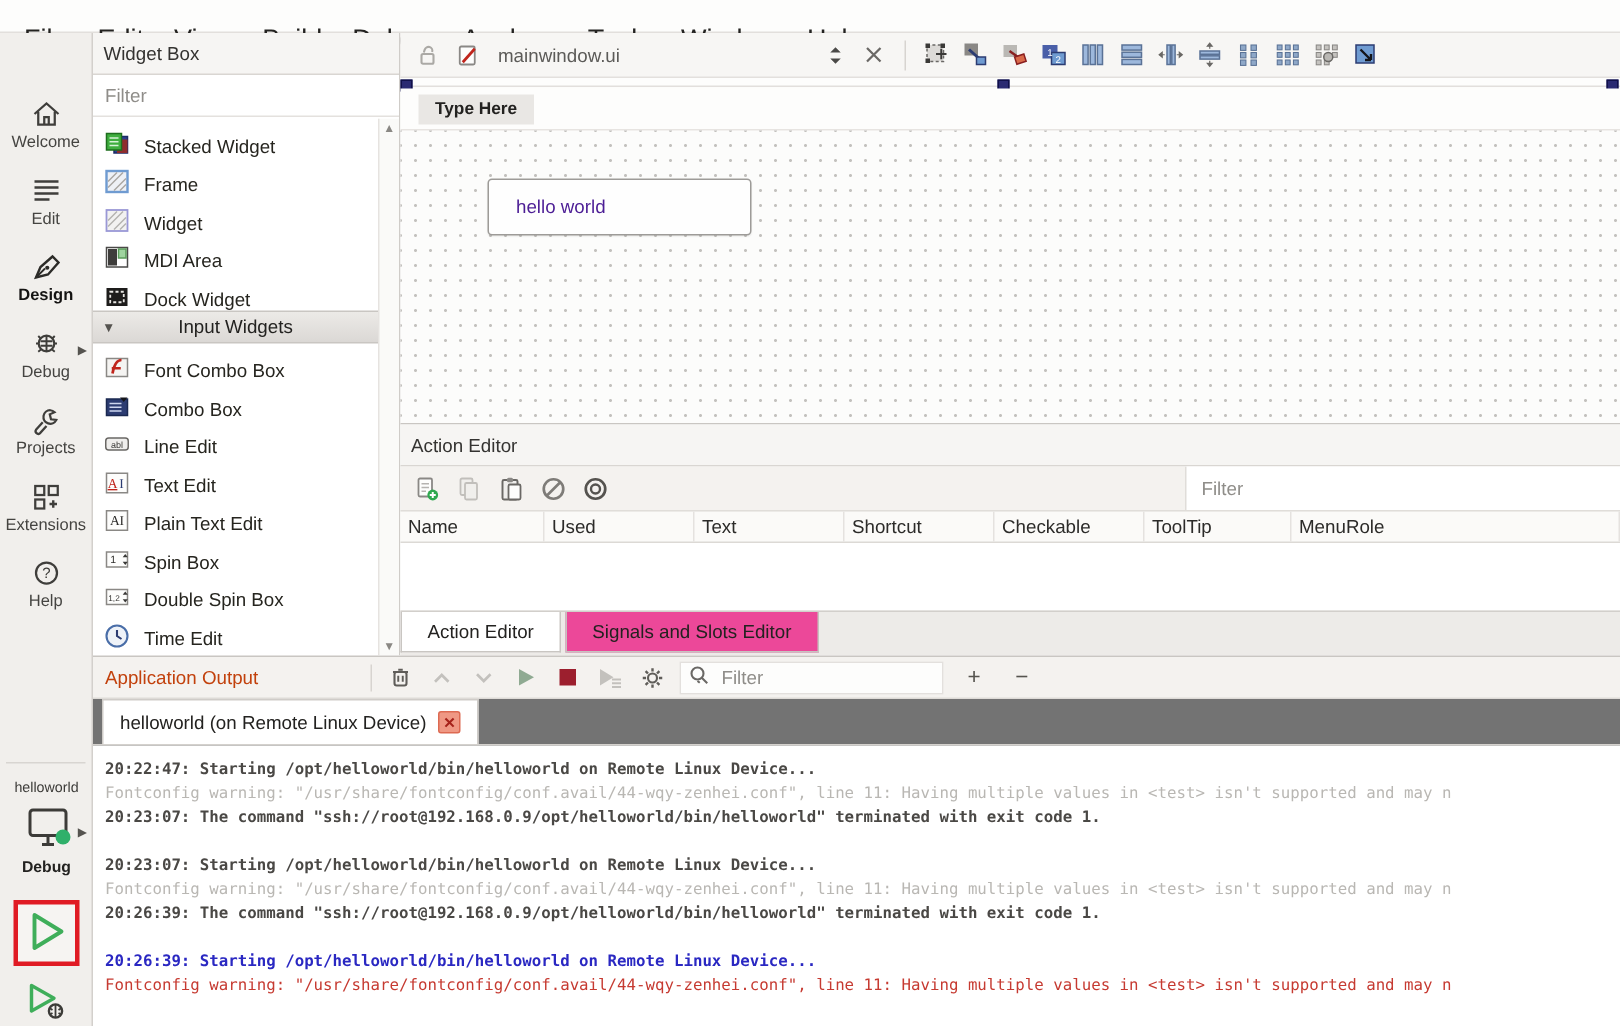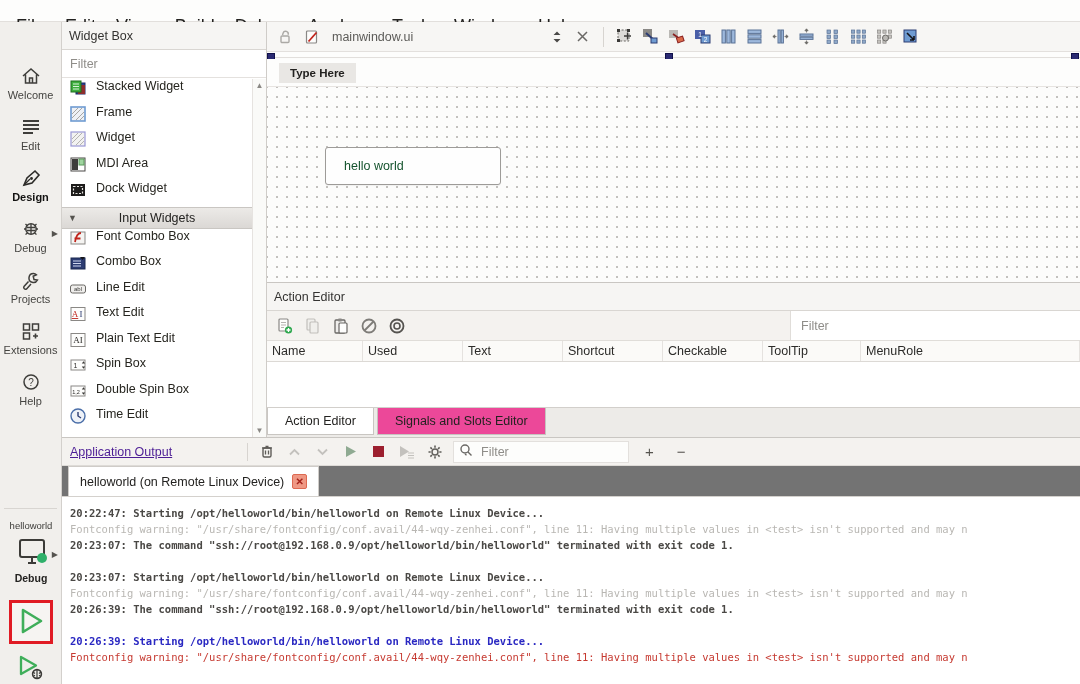--- a/index.html
+++ b/index.html
@@ -41,21 +41,21 @@
   .panel-title { height:28px; line-height:28px; padding-left:7px; background:#f6f5f3;
     border-bottom:1px solid #d9d6d2; font-size:12.5px; color:#343331; }
   .wb-filter { height:28px; border-bottom:1px solid #e4e1de; background:#fff; display:flex; align-items:center; }
   .wb-filter input { border:none; outline:none; width:100%; padding:0 8px; font-size:12.5px;
     font-family:"Liberation Sans",sans-serif; color:#333; background:transparent; }
   .wb-filter input::placeholder, .flt::placeholder { color:#8f8d89; }
   .wb-list { position:absolute; top:57px; bottom:0; left:0; right:0; overflow:hidden; }
   .wb-scroll { position:absolute; right:0; top:0; bottom:0; width:14px; background:#fafaf8;
     border-left:1px solid #e6e3e0; display:flex; flex-direction:column; justify-content:space-between;
     align-items:center; padding:2px 0; font-size:8px; color:#8a8884; }
-  .wb-item { height:25.5px; display:flex; align-items:flex-start; gap:9px; padding-left:7px; font-size:12.5px; color:#26251f; }
+  .wb-item { height:25.5px; display:flex; align-items:flex-end; gap:9px; padding-left:7px; font-size:12.5px; color:#26251f; }
   .wb-cat { height:22px; display:flex; align-items:center; justify-content:center; font-size:12.5px; color:#232220;
     background:linear-gradient(#eceae7,#dbd8d5); border-top:1px solid #c9c6c2; border-bottom:1px solid #c9c6c2;
     position:relative; margin-right:14px; }
   .wb-cat .caret { position:absolute; left:6px; font-size:9px; color:#55534f; }
   .wi { width:18px; height:18px; flex:0 0 18px; }
 
   
   #dtoolbar { top:22px; left:267px; width:813px; height:30px; background:#f7f6f4;
     border-bottom:1px solid #e3e0dd; display:flex; align-items:center; padding-left:9px; gap:7px; }
   .dt-title { width:212px; font-size:12.5px; color:#5c5b58; padding-left:4px; }
@@ -66,22 +66,22 @@
   #formarea { top:52px; left:267px; width:813px; height:230px; background:#fcfcfb; }
   .form-topstrip { top:0; left:0; right:0; height:6px; background:#fdfdfc; border-bottom:1px solid #e2dfdc; }
   .handle { width:8px; height:8px; background:#2a2a72; border:1px solid #11114a; }
   .menu-strip { top:7px; left:0; right:0; height:28px; background:#fdfdfc; border-bottom:1px solid #e7e4e1;
     display:flex; align-items:center; }
   .type-here { margin-left:12px; background:#e9e7e4; color:#232220; font-weight:bold; font-size:11.5px;
     padding:4px 11px;text-align:center; }
   .canvas { top:35px; left:0; right:0; bottom:0;
     background-image:radial-gradient(circle, #c3c1be 0.9px, transparent 1px);
     background-size:10px 10px; background-position:5px 5px; }
-  .hello-btn { left:58px; top:60px; width:176px; height:38px; background:#fefefe; border:1px solid #9d9b98;
-    border-radius:3px; display:flex; align-items:center; padding-left:18px; font-size:12.5px; color:#14532d;
+  .hello-btn { left:58px; top:32px; width:176px; height:38px; background:#fefefe; border:1px solid #9d9b98;
+    border-radius:3px; display:flex; align-items:center; padding-left:18px; font-size:12.5px; color:#4c1d95;
     box-shadow:0 1px 1px rgba(0,0,0,0.05); }
 
   
   #actioneditor { top:282px; left:267px; width:813px; height:155px; background:#fff; border-top:1px solid #c9c6c2; }
   .ae-toolbar { height:30px; background:#f4f2ef; border-bottom:1px solid #e0ddd9; display:flex;
     align-items:center; gap:9px; padding-left:8px; position:relative; }
   .ae-filter { position:absolute; right:0; top:0; bottom:0; width:290px; background:#fff;
     border-left:1px solid #e0ddd9; display:flex; align-items:center; }
   .flt { border:none; outline:none; width:100%; padding:0 10px; font-size:12.5px; background:transparent;
     font-family:"Liberation Sans",sans-serif; color:#333; }
@@ -91,21 +91,21 @@
   .ae-body { height:45px; background:#fff; }
   .ae-tabs { height:32px; background:#edebe8; border-top:1px solid #d2cfcb; display:flex; align-items:flex-start; }
   .ae-tab { font-size:12.5px; padding:6px 17px; color:#232220; }
   .ae-tab.active { background:#fff; border:1px solid #c9c6c2; border-top:none; }
   .ae-tab.inactive { background:#ec4899; border:1px solid #c6c3bf; border-top:none; margin-left:3px; }
 
   
   #appoutput { top:437px; left:62px; width:1018px; height:247px; background:#fff; border-top:1px solid #c9c6c2; }
   .ao-header { height:28px; background:#f4f2ef; border-bottom:1px solid #dedbd7; display:flex;
     align-items:center; gap:9px; padding-left:8px; }
-  .ao-title { font-size:12.5px; color:#4c1d95; width:168px;text-decoration:underline; }
+  .ao-title { font-size:12.5px; color:#c2410c; width:168px; }
   .ao-sep { width:1px; height:18px; background:#d7d4d0; }
   .ao-search { width:176px; height:22px; background:#fdfdfc; border:1px solid #e3e0dd; display:flex;
     align-items:center; padding-left:5px; gap:4px; }
   .ao-zoom { font-size:15px; color:#56544f; padding:0 7px; }
   .ao-tabs { height:31px; background:#737373; border-bottom:1px solid #d4d1cd; display:flex; align-items:stretch; }
   .ao-tab { margin-left:6px; background:#fff; border:1px solid #cfccc8; border-bottom:none; display:flex;
     align-items:center; gap:8px; padding:0 11px; font-size:12.5px; color:#232220; }
   .tab-close { width:15px; height:15px; background:#ef9884; border:1px solid #dd6a52; border-radius:2px;
     color:#a5221a; font-size:10px; font-weight:bold; display:flex; align-items:center; justify-content:center; }
   .console { position:absolute; top:60px; bottom:0; left:0; right:0; overflow:hidden;

